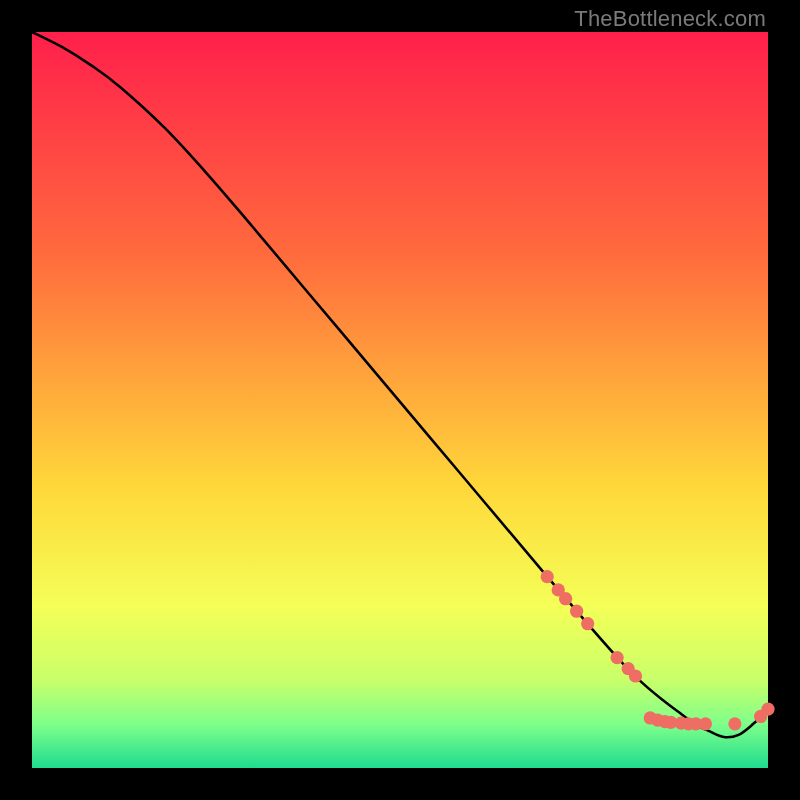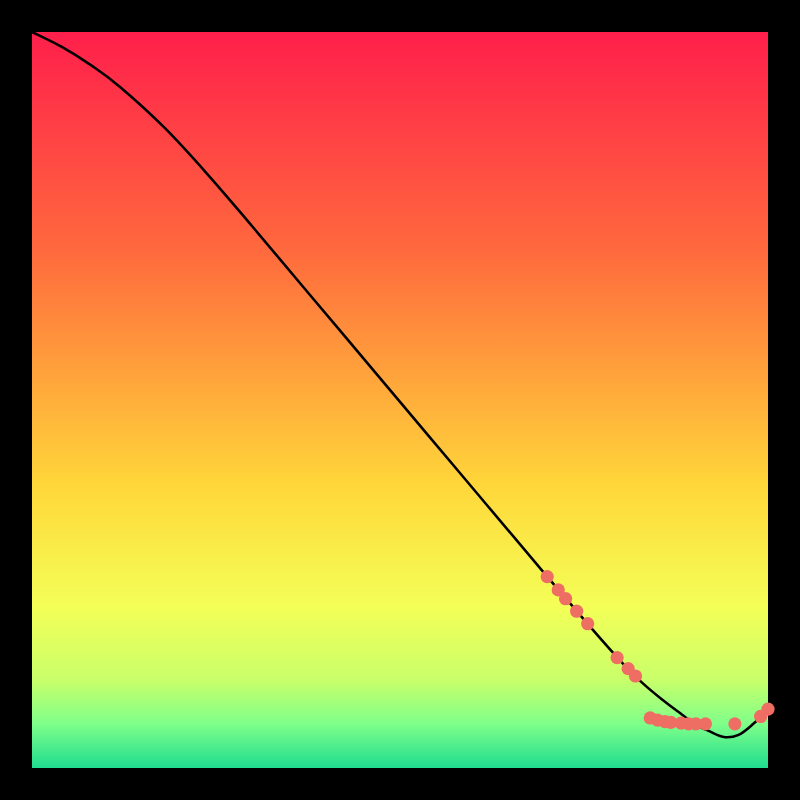--- a/index.html
+++ b/index.html
@@ -42,20 +42,21 @@
     color: #7a7a7a;
     font-size: 22px;
     letter-spacing: 0.2px;
     user-select: none;
   }
 </style>
 </head>
 <body>
 
 <div class="stage">
+  <div class="watermark">TheBottleneck.com</div>
 
   <div class="plot-area">
     <svg class="gradient-bg" viewBox="0 0 100 100" preserveAspectRatio="none">
       <defs>
         <linearGradient id="bgGrad" x1="0" y1="0" x2="0" y2="1">
           <stop id="gstop0" offset="0%" stop-color="#ff1f4b"></stop>
           <stop id="gstop1" offset="30%" stop-color="#ff6a3d"></stop>
           <stop id="gstop2" offset="62%" stop-color="#ffd83a"></stop>
           <stop id="gstop3" offset="78%" stop-color="#f4ff57"></stop>
           <stop id="gstop4" offset="88%" stop-color="#c9ff6a"></stop>

